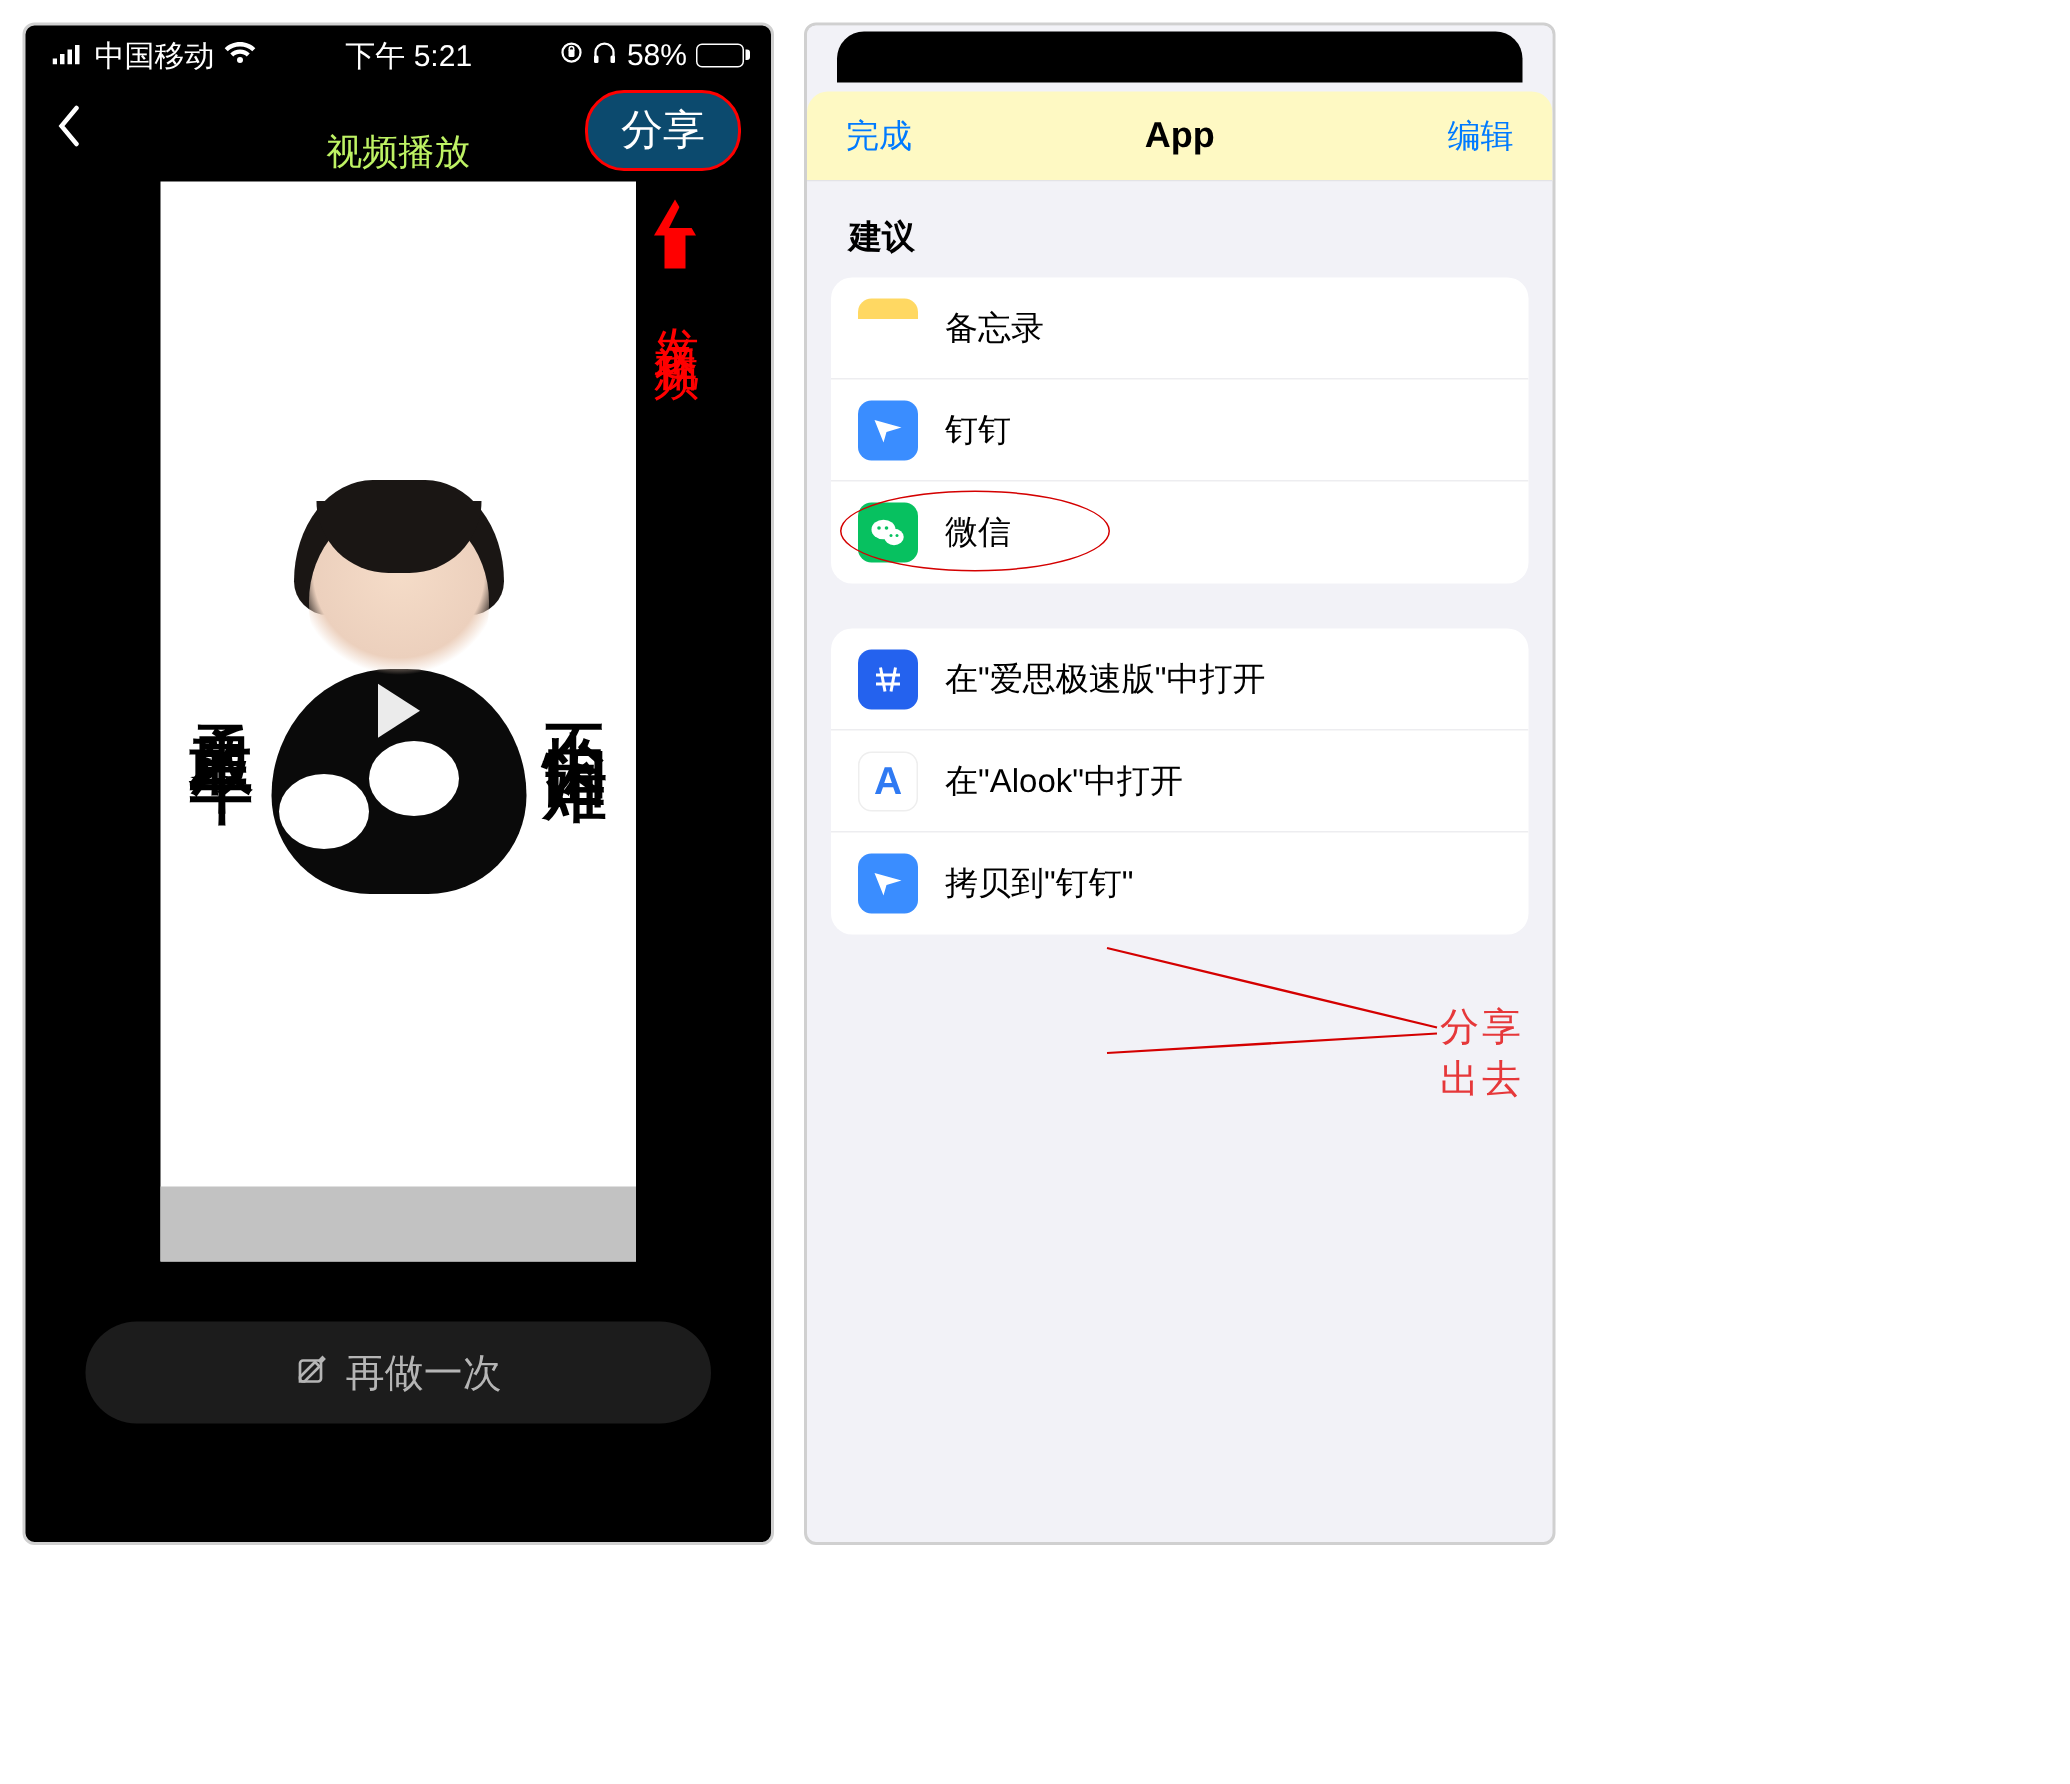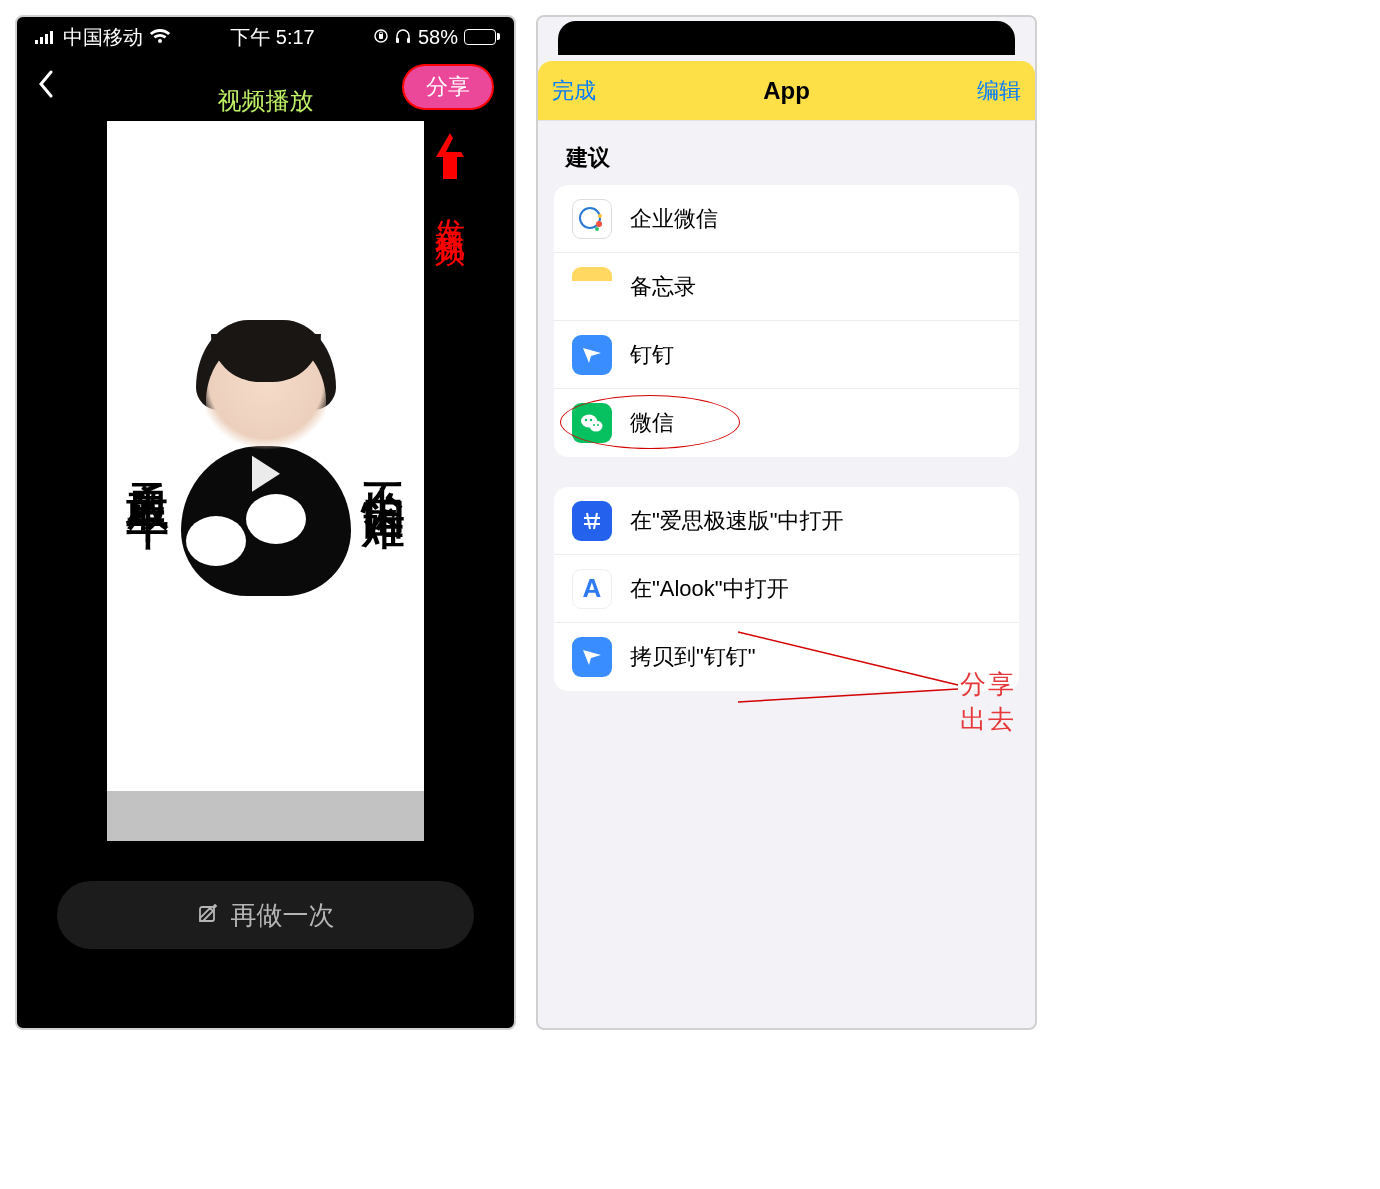--- a/index.html
+++ b/index.html
@@ -50,25 +50,25 @@
       justify-content: space-between;
       padding: 0 20px;
       position: relative;
     }
     .back-btn { color: #fff; font-size: 28px; }
     .nav-title {
       position: absolute; left: 50%; transform: translateX(-50%);
       color: #bef264; font-size: 24px; margin-top: 28px;
     }
     .share-btn {
-      background: #ec4899;
+      background: #0c4a6e;
       color: #fff;
       padding: 6px 22px;
       border-radius: 26px;
-      font-size: 22px;
+      font-size: 28px;
       border: 2px solid #ff0000;
     }
     .arrow-up {
       position: absolute; top: 116px; right: 50px;
       width: 0; height: 0;
       border-left: 14px solid transparent;
       border-right: 14px solid transparent;
       border-bottom: 24px solid #ff0000;
     }
     .arrow-up::after {
@@ -180,29 +180,29 @@
       height: 50px;
       background: #f2f2f7;
       position: relative;
     }
     .sheet-peek {
       position: absolute; top: 4px; left: 20px; right: 20px;
       height: 34px; background: #000;
       border-radius: 18px 18px 0 0;
     }
     .sheet-header {
-      background: #fde047;
+      background: #fef9c3;
       border-radius: 14px 14px 0 0;
       margin-top: -6px;
       position: relative;
       height: 60px;
       display: flex;
       align-items: center;
       justify-content: space-between;
-      padding: 0 14px;
+      padding: 0 26px;
       border-bottom: 1px solid #e3e3e6;
     }
     .done-btn, .edit-btn { color: #007aff; font-size: 22px; }
     .sheet-title { position: absolute; left: 50%; transform: translateX(-50%); font-size: 24px; font-weight: 600; }
     .section-header {
       padding: 22px 28px 12px 28px;
       font-size: 22px;
       font-weight: 600;
       color: #000;
     }
@@ -278,21 +278,21 @@
       <span>
         <svg width="22" height="16" viewBox="0 0 22 16">
             <g fill="#fff">
               <path d="M11 13a2 2 0 100 4 2 2 0 000-4z" transform="translate(0 -2)"></path>
               <path d="M11 8c-2.5 0-4.8 1-6.5 2.6l2 2c1.2-1.1 2.8-1.8 4.5-1.8s3.3.7 4.5 1.8l2-2C15.8 9 13.5 8 11 8z" transform="translate(0 -2)"></path>
               <path d="M11 3C7 3 3.4 4.6.8 7.1l2 2C4.9 7.1 7.8 6 11 6s6.1 1.1 8.2 3.1l2-2C18.6 4.6 15 3 11 3z" transform="translate(0 -2)"></path>
             </g>
           </svg>
       </span>
     </div>
-    <span>下午 5:17</span>
+    <span>下午 5:21</span>
     <div class="status-right">
       <span>
         <svg width="14" height="16" viewBox="0 0 14 16">
             <circle cx="7" cy="8" r="6" stroke="#fff" stroke-width="1.5" fill="none"></circle>
             <rect x="5" y="6" width="4" height="5" fill="#fff" rx="1"></rect>
             <path d="M5.5 7V5.5a1.5 1.5 0 013 0V7" stroke="#fff" stroke-width="1" fill="none"></path>
           </svg>
       </span>
       <span>
         <svg width="18" height="16" viewBox="0 0 18 16">
@@ -354,31 +354,20 @@
   <div class="sheet-header">
     <span class="done-btn">完成</span>
     <span class="sheet-title">App</span>
     <span class="edit-btn">编辑</span>
   </div>
 
   <div class="section-header">建议</div>
 
   <div class="app-list">
     <div class="app-row">
-      <div class="app-icon ic-qywx">
-        <svg width="30" height="30" viewBox="0 0 30 30">
-            <circle cx="13" cy="14" r="10" stroke="#2a7bd6" stroke-width="2" fill="none"></circle>
-            <circle cx="22" cy="20" r="3" fill="#ff4f3e"></circle>
-            <circle cx="23" cy="12" r="2" fill="#ffc12e"></circle>
-            <circle cx="20" cy="25" r="2" fill="#2dc46a"></circle>
-          </svg>
-      </div>
-      <span class="app-label">企业微信</span>
-    </div>
-    <div class="app-row">
       <div class="app-icon ic-notes"></div>
       <span class="app-label">备忘录</span>
     </div>
     <div class="app-row">
       <div class="app-icon ic-dingtalk">
         <svg width="26" height="26" viewBox="0 0 26 26">
             <path d="M4 6l18 5-10 3-2 7z" fill="#fff"></path>
           </svg>
       </div>
       <span class="app-label">钉钉</span>

